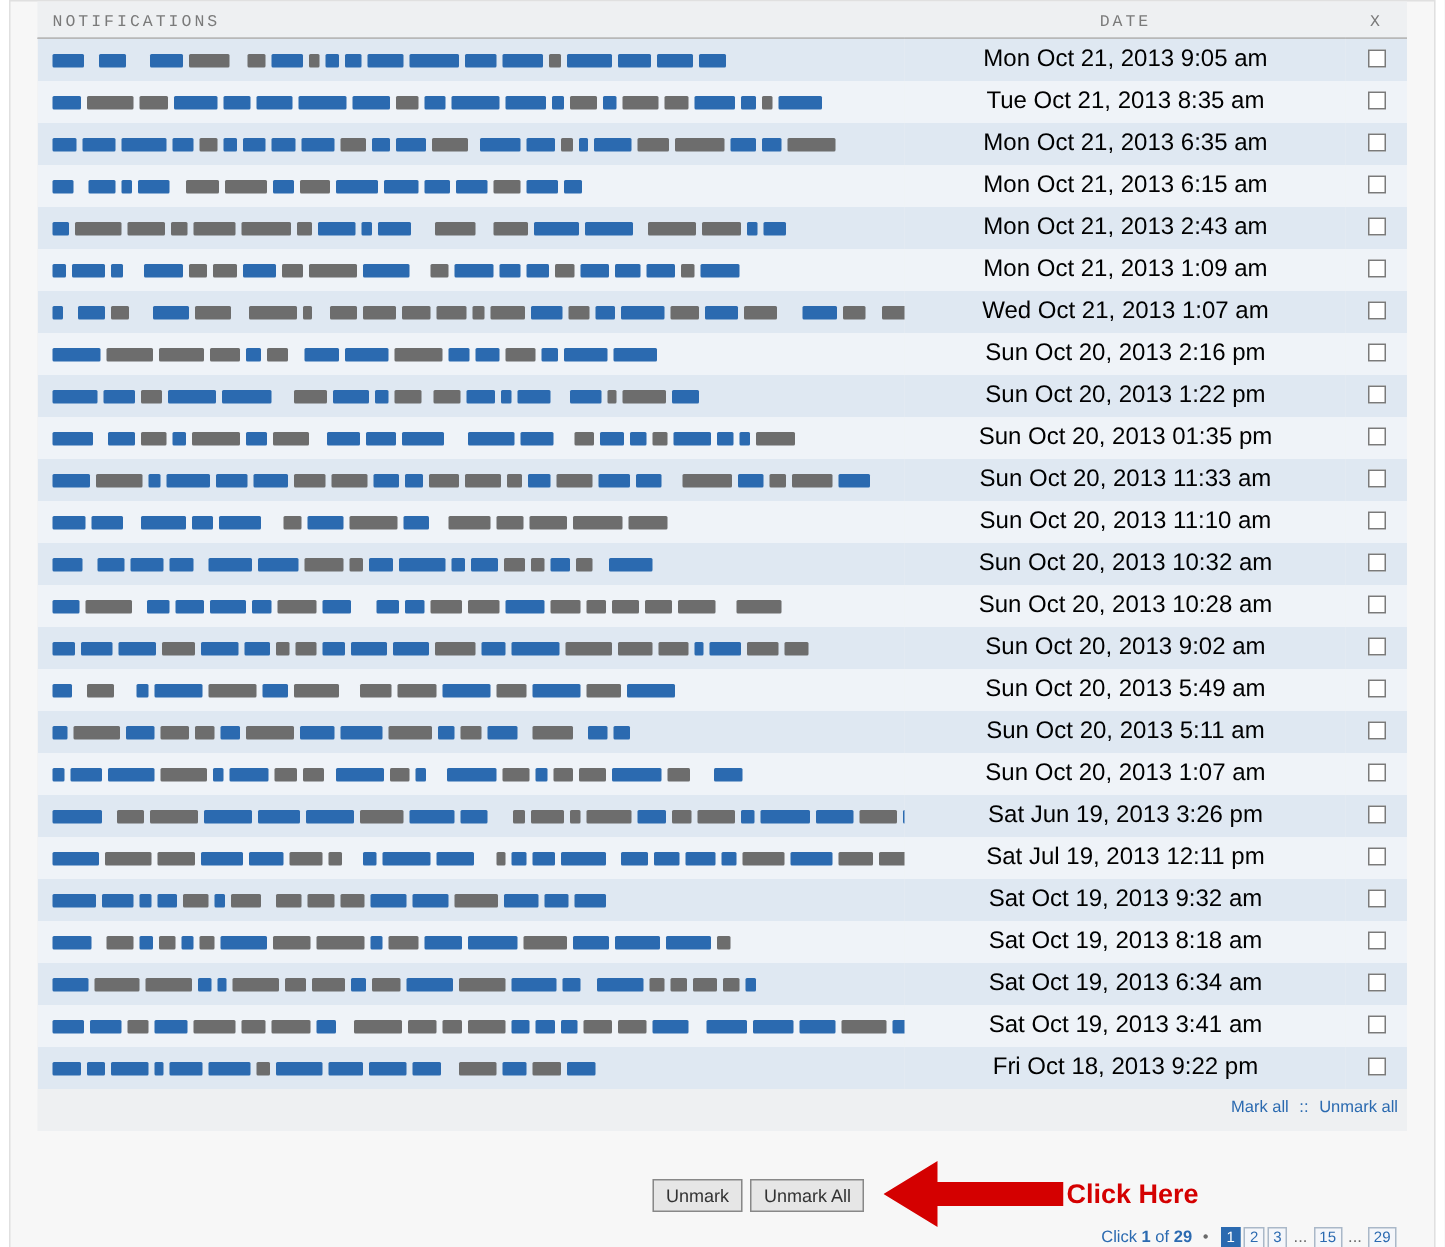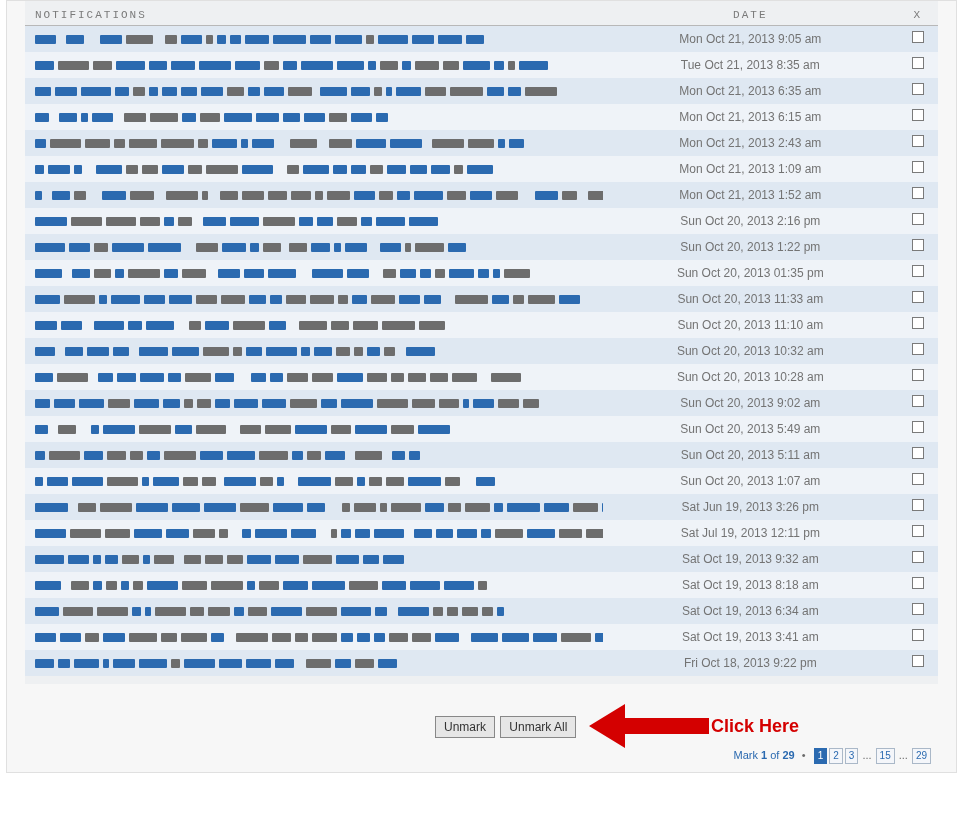--- a/index.html
+++ b/index.html
@@ -54,22 +54,22 @@
     display: inline-block;
     height: 9px;
     vertical-align: middle;
     border-radius: 1px;
     margin-right: 4px;
   }
   .c1 { background: #2b6ab0; } 
   .c2 { background: #6d6d6d; } 
   td.datecell {
     text-align: center;
-    color: #737373;
-    font-size: 12px;
+    color: #000000;
+    font-size: 16px;
   }
   td.xcell {
     text-align: center;
   }
   .cb {
     display: inline-block;
     width: 12px;
     height: 12px;
     border: 1px solid #7a7a7a;
     background: #fff;
@@ -200,21 +200,21 @@
             <td class="datecell">Mon Oct 21, 2013 2:43 am</td>
             <td class="xcell"><span class="cb"></span></td>
           </tr>
           <tr class="rowB">
             <td class="notifcell"><span class="blk c1" style="width:9px"></span><span class="blk c1" style="width:22px"></span><span class="blk c1" style="width:8px"></span><span style="display:inline-block;width:10px"></span><span class="blk c1" style="width:26px"></span><span class="blk c2" style="width:12px"></span><span class="blk c2" style="width:16px"></span><span class="blk c1" style="width:22px"></span><span class="blk c2" style="width:14px"></span><span class="blk c2" style="width:32px"></span><span class="blk c1" style="width:31px"></span><span style="display:inline-block;width:10px"></span><span class="blk c2" style="width:12px"></span><span class="blk c1" style="width:26px"></span><span class="blk c1" style="width:14px"></span><span class="blk c1" style="width:15px"></span><span class="blk c2" style="width:13px"></span><span class="blk c1" style="width:19px"></span><span class="blk c1" style="width:17px"></span><span class="blk c1" style="width:19px"></span><span class="blk c2" style="width:9px"></span><span class="blk c1" style="width:26px"></span></td>
             <td class="datecell">Mon Oct 21, 2013 1:09 am</td>
             <td class="xcell"><span class="cb"></span></td>
           </tr>
           <tr class="rowA">
             <td class="notifcell"><span class="blk c1" style="width:7px"></span><span style="display:inline-block;width:6px"></span><span class="blk c1" style="width:18px"></span><span class="blk c2" style="width:12px"></span><span style="display:inline-block;width:12px"></span><span class="blk c1" style="width:24px"></span><span class="blk c2" style="width:24px"></span><span style="display:inline-block;width:8px"></span><span class="blk c2" style="width:32px"></span><span class="blk c2" style="width:6px"></span><span style="display:inline-block;width:8px"></span><span class="blk c2" style="width:18px"></span><span class="blk c2" style="width:22px"></span><span class="blk c2" style="width:19px"></span><span class="blk c2" style="width:20px"></span><span class="blk c2" style="width:8px"></span><span class="blk c2" style="width:23px"></span><span class="blk c1" style="width:21px"></span><span class="blk c2" style="width:14px"></span><span class="blk c1" style="width:13px"></span><span class="blk c1" style="width:29px"></span><span class="blk c2" style="width:19px"></span><span class="blk c1" style="width:22px"></span><span class="blk c2" style="width:22px"></span><span style="display:inline-block;width:13px"></span><span class="blk c1" style="width:23px"></span><span class="blk c2" style="width:15px"></span><span style="display:inline-block;width:7px"></span><span class="blk c2" style="width:22px"></span><span style="display:inline-block;width:12px"></span></td>
-            <td class="datecell">Mon Oct 21, 2013 1:52 am</td>
+            <td class="datecell">Wed Oct 21, 2013 1:07 am</td>
             <td class="xcell"><span class="cb"></span></td>
           </tr>
           <tr class="rowB">
             <td class="notifcell"><span class="blk c1" style="width:32px"></span><span class="blk c2" style="width:31px"></span><span class="blk c2" style="width:30px"></span><span class="blk c2" style="width:20px"></span><span class="blk c1" style="width:10px"></span><span class="blk c2" style="width:14px"></span><span style="display:inline-block;width:7px"></span><span class="blk c1" style="width:23px"></span><span class="blk c1" style="width:29px"></span><span class="blk c2" style="width:32px"></span><span class="blk c1" style="width:14px"></span><span class="blk c1" style="width:16px"></span><span class="blk c2" style="width:20px"></span><span class="blk c1" style="width:11px"></span><span class="blk c1" style="width:29px"></span><span class="blk c1" style="width:29px"></span></td>
             <td class="datecell">Sun Oct 20, 2013 2:16 pm</td>
             <td class="xcell"><span class="cb"></span></td>
           </tr>
           <tr class="rowA">
             <td class="notifcell"><span class="blk c1" style="width:30px"></span><span class="blk c1" style="width:21px"></span><span class="blk c2" style="width:14px"></span><span class="blk c1" style="width:32px"></span><span class="blk c1" style="width:33px"></span><span style="display:inline-block;width:11px"></span><span class="blk c2" style="width:22px"></span><span class="blk c1" style="width:24px"></span><span class="blk c1" style="width:9px"></span><span class="blk c2" style="width:18px"></span><span style="display:inline-block;width:4px"></span><span class="blk c2" style="width:18px"></span><span class="blk c1" style="width:19px"></span><span class="blk c1" style="width:7px"></span><span class="blk c1" style="width:22px"></span><span style="display:inline-block;width:9px"></span><span class="blk c1" style="width:21px"></span><span class="blk c2" style="width:6px"></span><span class="blk c2" style="width:29px"></span><span class="blk c1" style="width:18px"></span></td>
             <td class="datecell">Sun Oct 20, 2013 1:22 pm</td>
@@ -295,34 +295,39 @@
             <td class="datecell">Sat Oct 19, 2013 3:41 am</td>
             <td class="xcell"><span class="cb"></span></td>
           </tr>
           <tr class="rowA">
             <td class="notifcell"><span class="blk c1" style="width:19px"></span><span class="blk c1" style="width:12px"></span><span class="blk c1" style="width:25px"></span><span class="blk c1" style="width:6px"></span><span class="blk c1" style="width:22px"></span><span class="blk c1" style="width:28px"></span><span class="blk c2" style="width:9px"></span><span class="blk c1" style="width:31px"></span><span class="blk c1" style="width:23px"></span><span class="blk c1" style="width:25px"></span><span class="blk c1" style="width:19px"></span><span style="display:inline-block;width:8px"></span><span class="blk c2" style="width:25px"></span><span class="blk c1" style="width:16px"></span><span class="blk c2" style="width:19px"></span><span class="blk c1" style="width:19px"></span></td>
             <td class="datecell">Fri Oct 18, 2013 9:22 pm</td>
             <td class="xcell"><span class="cb"></span></td>
           </tr>
         </tbody>
     </table>
+    <div class="marklinks">
+      <a>Mark all</a>
+      <span class="sep">::</span>
+      <a>Unmark all</a>
+    </div>
   </div>
 
   <div class="below">
     <div class="btnrow">
       <button class="btn">Unmark</button>
       <button class="btn">Unmark All</button>
     </div>
     <div class="arrow">
       <svg width="120" height="60" viewBox="0 0 120 60">
         <g fill="#d40000">
           <polygon points="0,30 36,8 36,22 120,22 120,38 36,38 36,52"></polygon>
         </g>
       </svg>
     </div>
     <div class="clickhere">Click Here</div>
     <div class="pager">
-      <span class="pglabel">Mark </span><span class="pgbold">1</span><span class="pglabel"> of </span><span class="pgbold">29</span>
+      <span class="pglabel">Click </span><span class="pgbold">1</span><span class="pglabel"> of </span><span class="pgbold">29</span>
       <span class="bullet">•</span>
       <span id="pager-boxes"><span class="pbox cur">1</span><span class="pbox">2</span><span class="pbox">3</span><span class="dots">...</span><span class="pbox">15</span><span class="dots">...</span><span class="pbox">29</span></span>
     </div>
   </div>
 </div>
 
 </body></html>

